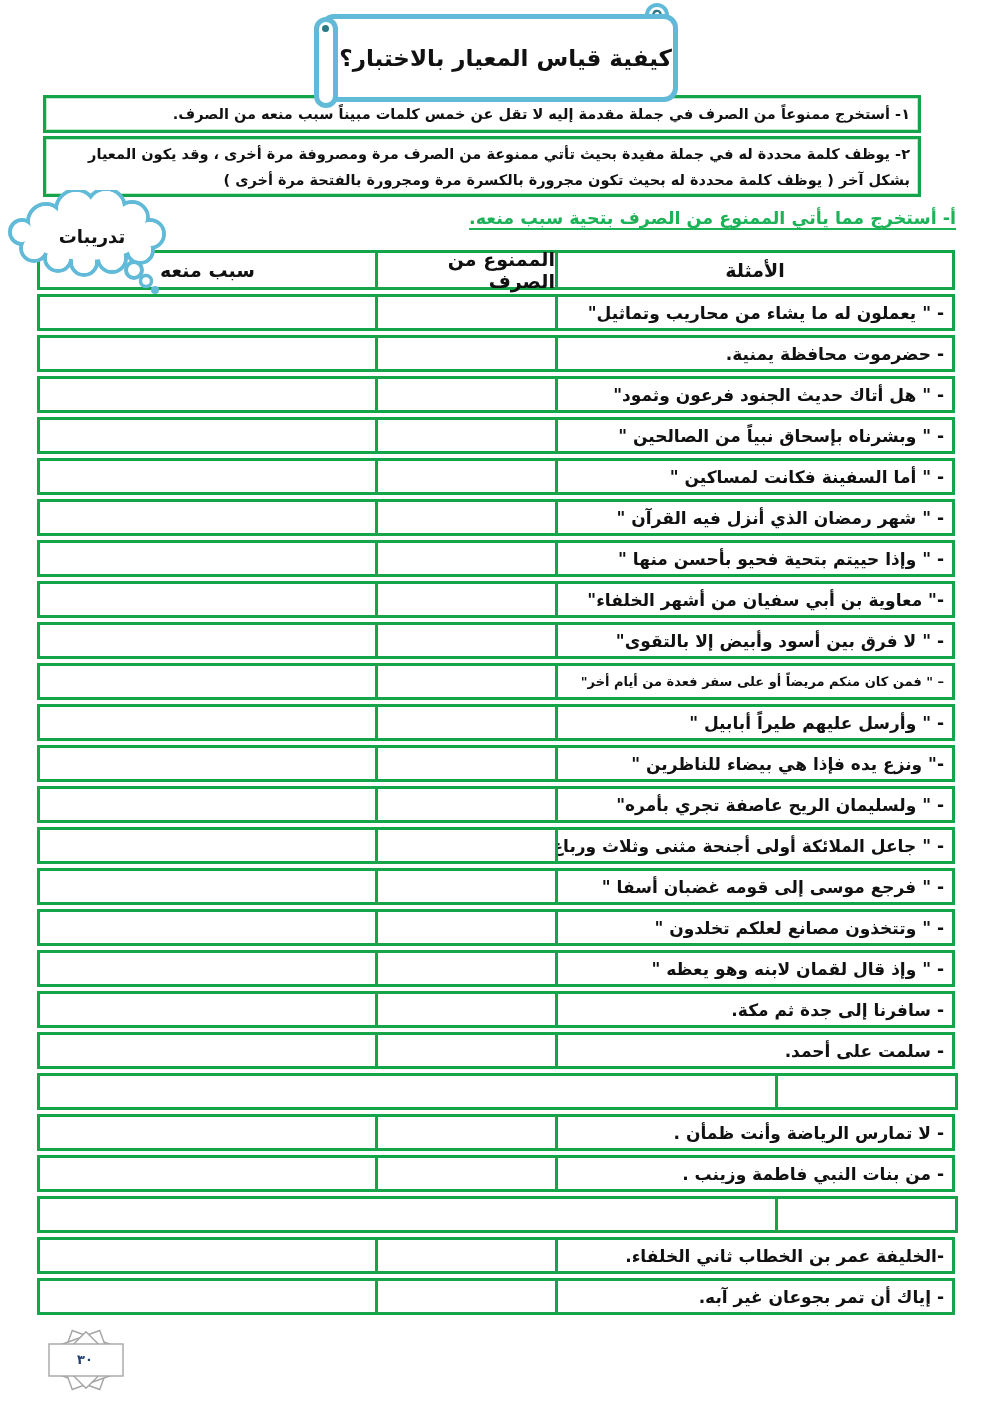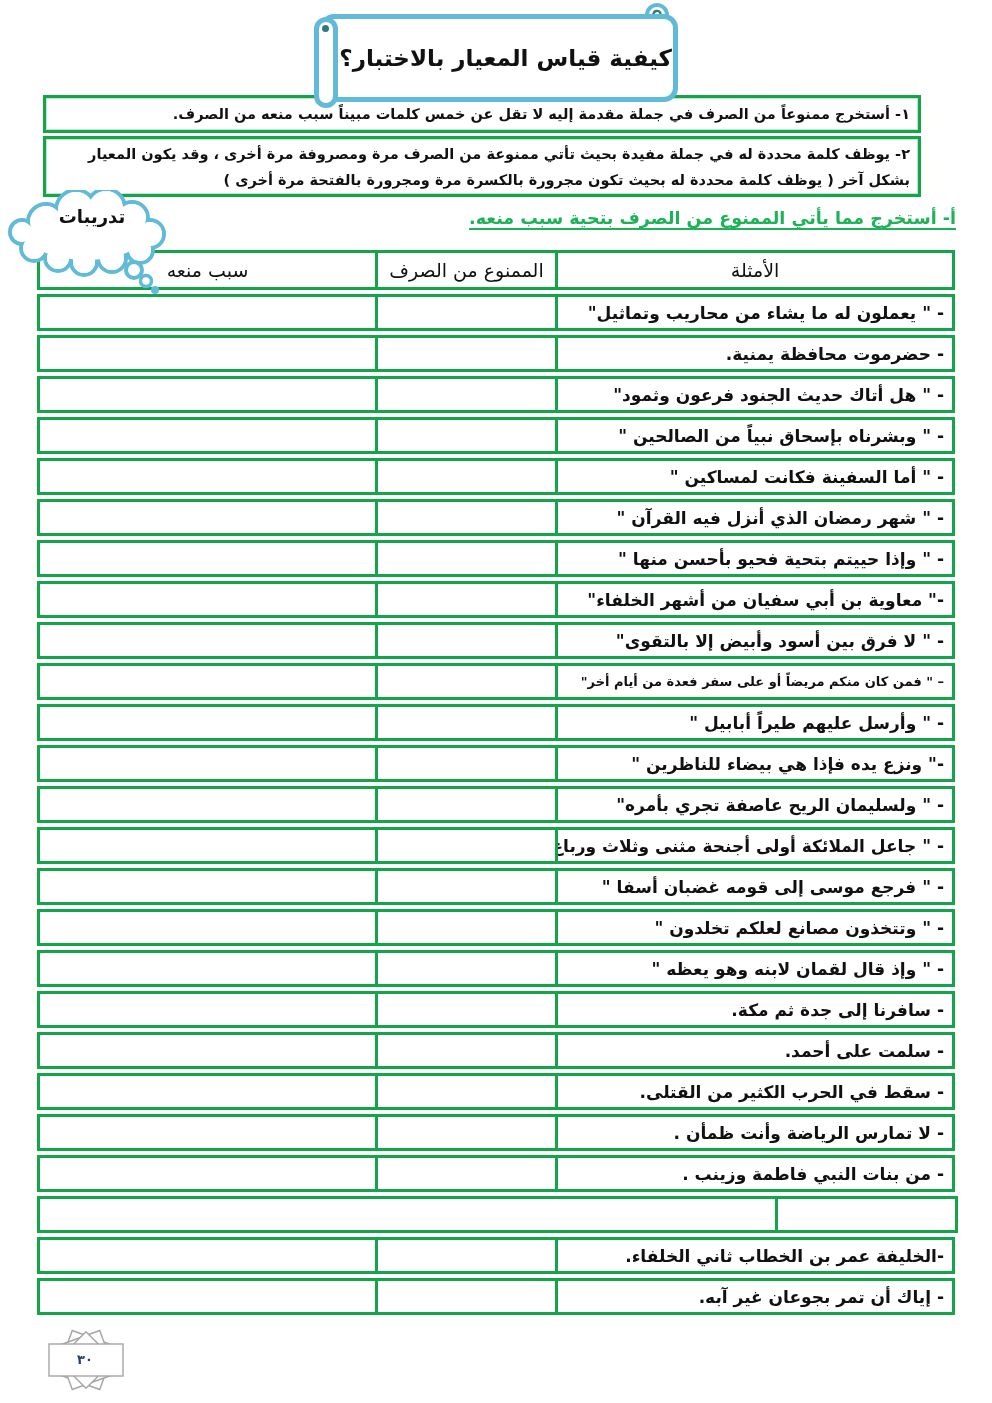--- a/index.html
+++ b/index.html
@@ -28,36 +28,36 @@
 
   
   .instr{position:absolute;left:43px;width:878px;background:#fff;border:3px solid var(--green);
     box-shadow:inset 0 0 0 1px #bde8cd;z-index:1;}
   .instr-1{top:95px;height:38px;display:flex;align-items:center;}
   .instr-2{top:136px;height:61px;display:flex;align-items:center;}
   .instr p{width:100%;padding:2px 8px;font-size:14.5px;font-weight:bold;line-height:26px;text-align:right;}
 
   
   .cloud-wrap{position:absolute;left:4px;top:190px;width:176px;height:112px;z-index:7;}
-  .cloud-label{position:absolute;left:28px;top:16px;width:120px;text-align:center;
+  .cloud-label{position:absolute;left:28px;top:36px;width:120px;text-align:center;
     font-size:18px;font-weight:bold;z-index:8;}
 
   
   .section-heading{position:absolute;top:208px;right:36px;font-size:17.5px;font-weight:bold;
     color:var(--green-bright);text-decoration:underline;text-underline-offset:4px;
     text-decoration-thickness:1.5px;z-index:2;white-space:nowrap;}
 
   
   .grid-table{position:absolute;left:37px;top:250px;width:918px;direction:rtl;z-index:2;}
   .t-row{display:flex;margin-bottom:4px;}
   .t-cell{border:3px solid var(--green);background:#fff;display:flex;align-items:center;}
   .c-example{width:400px;justify-content:flex-start;padding:4px 8px;}
   .c-banned{width:183px;margin-right:-3px;}
   .c-reason{flex:1;margin-right:-3px;}
-  .t-head .t-cell{height:40px;justify-content:center;font-size:19px;font-weight:normal;}
+  .t-head .t-cell{height:40px;justify-content:center;font-size:19px;font-weight:bold;}
   .t-body .t-cell{height:37px;}
   .t-body .c-example{font-size:17px;font-weight:bold;white-space:nowrap;}
   .t-body .c-example.small{font-size:13px;}
 
   
   .footer-orn{position:absolute;left:45px;top:1326px;width:86px;height:72px;z-index:2;}
   .footer-num{position:absolute;left:0;top:26px;width:80px;text-align:center;
     font-size:13px;font-weight:bold;color:var(--navy);z-index:3;direction:rtl;}
 </style>
 </head>
@@ -239,21 +239,20 @@
       <div class="t-cell c-reason"></div>
     </div>
 
     <div class="t-row">
       <div class="t-cell c-example">- سلمت على أحمد.</div>
       <div class="t-cell c-banned"></div>
       <div class="t-cell c-reason"></div>
     </div>
 
     <div class="t-row">
-      <div class="t-cell c-example">- سقط في الحرب الكثير من القتلى.</div>
       <div class="t-cell c-banned"></div>
       <div class="t-cell c-reason"></div>
     </div>
 
     <div class="t-row">
       <div class="t-cell c-example">- لا تمارس الرياضة وأنت ظمأن .</div>
       <div class="t-cell c-banned"></div>
       <div class="t-cell c-reason"></div>
     </div>
 

